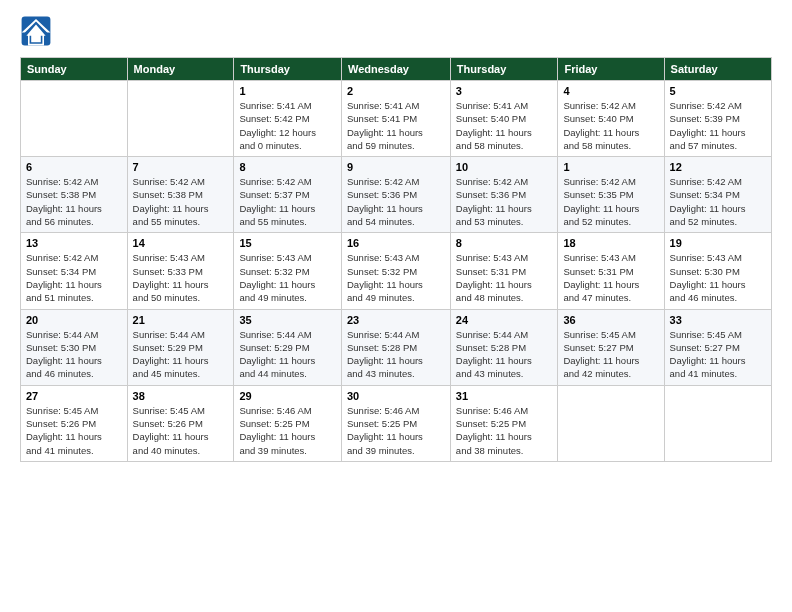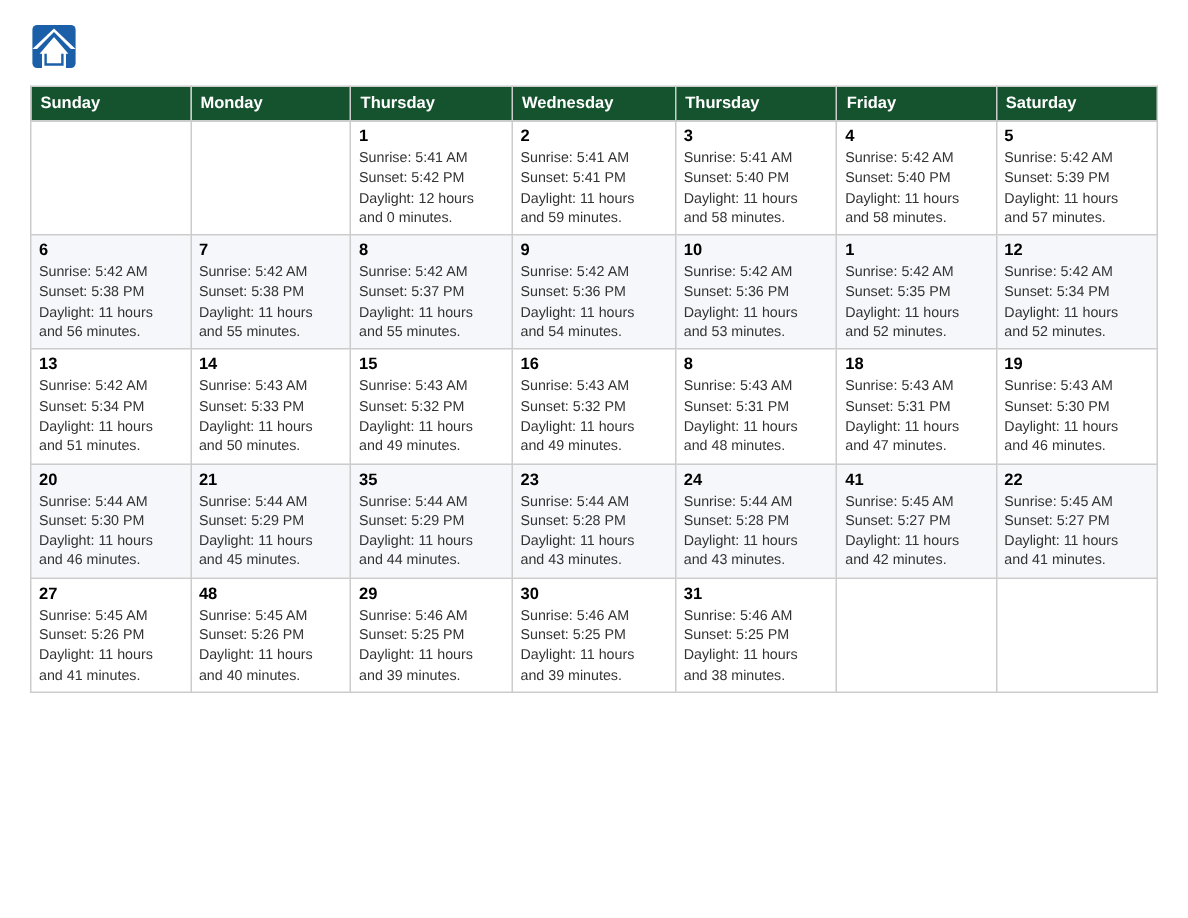--- a/index.html
+++ b/index.html
@@ -300,44 +300,44 @@
 and 43 minutes.</div>
           </td>
           <td>
             <span class="day-num">24</span>
             <div class="day-info" style="white-space: pre-line;">Sunrise: 5:44 AM
 Sunset: 5:28 PM
 Daylight: 11 hours
 and 43 minutes.</div>
           </td>
           <td>
-            <span class="day-num">41</span>
+            <span class="day-num">36</span>
             <div class="day-info" style="white-space: pre-line;">Sunrise: 5:45 AM
 Sunset: 5:27 PM
 Daylight: 11 hours
 and 42 minutes.</div>
           </td>
           <td>
-            <span class="day-num">22</span>
+            <span class="day-num">33</span>
             <div class="day-info" style="white-space: pre-line;">Sunrise: 5:45 AM
 Sunset: 5:27 PM
 Daylight: 11 hours
 and 41 minutes.</div>
           </td>
         </tr>
         <tr>
           <td>
             <span class="day-num">27</span>
             <div class="day-info" style="white-space: pre-line;">Sunrise: 5:45 AM
 Sunset: 5:26 PM
 Daylight: 11 hours
 and 41 minutes.</div>
           </td>
           <td>
-            <span class="day-num">48</span>
+            <span class="day-num">38</span>
             <div class="day-info" style="white-space: pre-line;">Sunrise: 5:45 AM
 Sunset: 5:26 PM
 Daylight: 11 hours
 and 40 minutes.</div>
           </td>
           <td>
             <span class="day-num">29</span>
             <div class="day-info" style="white-space: pre-line;">Sunrise: 5:46 AM
 Sunset: 5:25 PM
 Daylight: 11 hours

